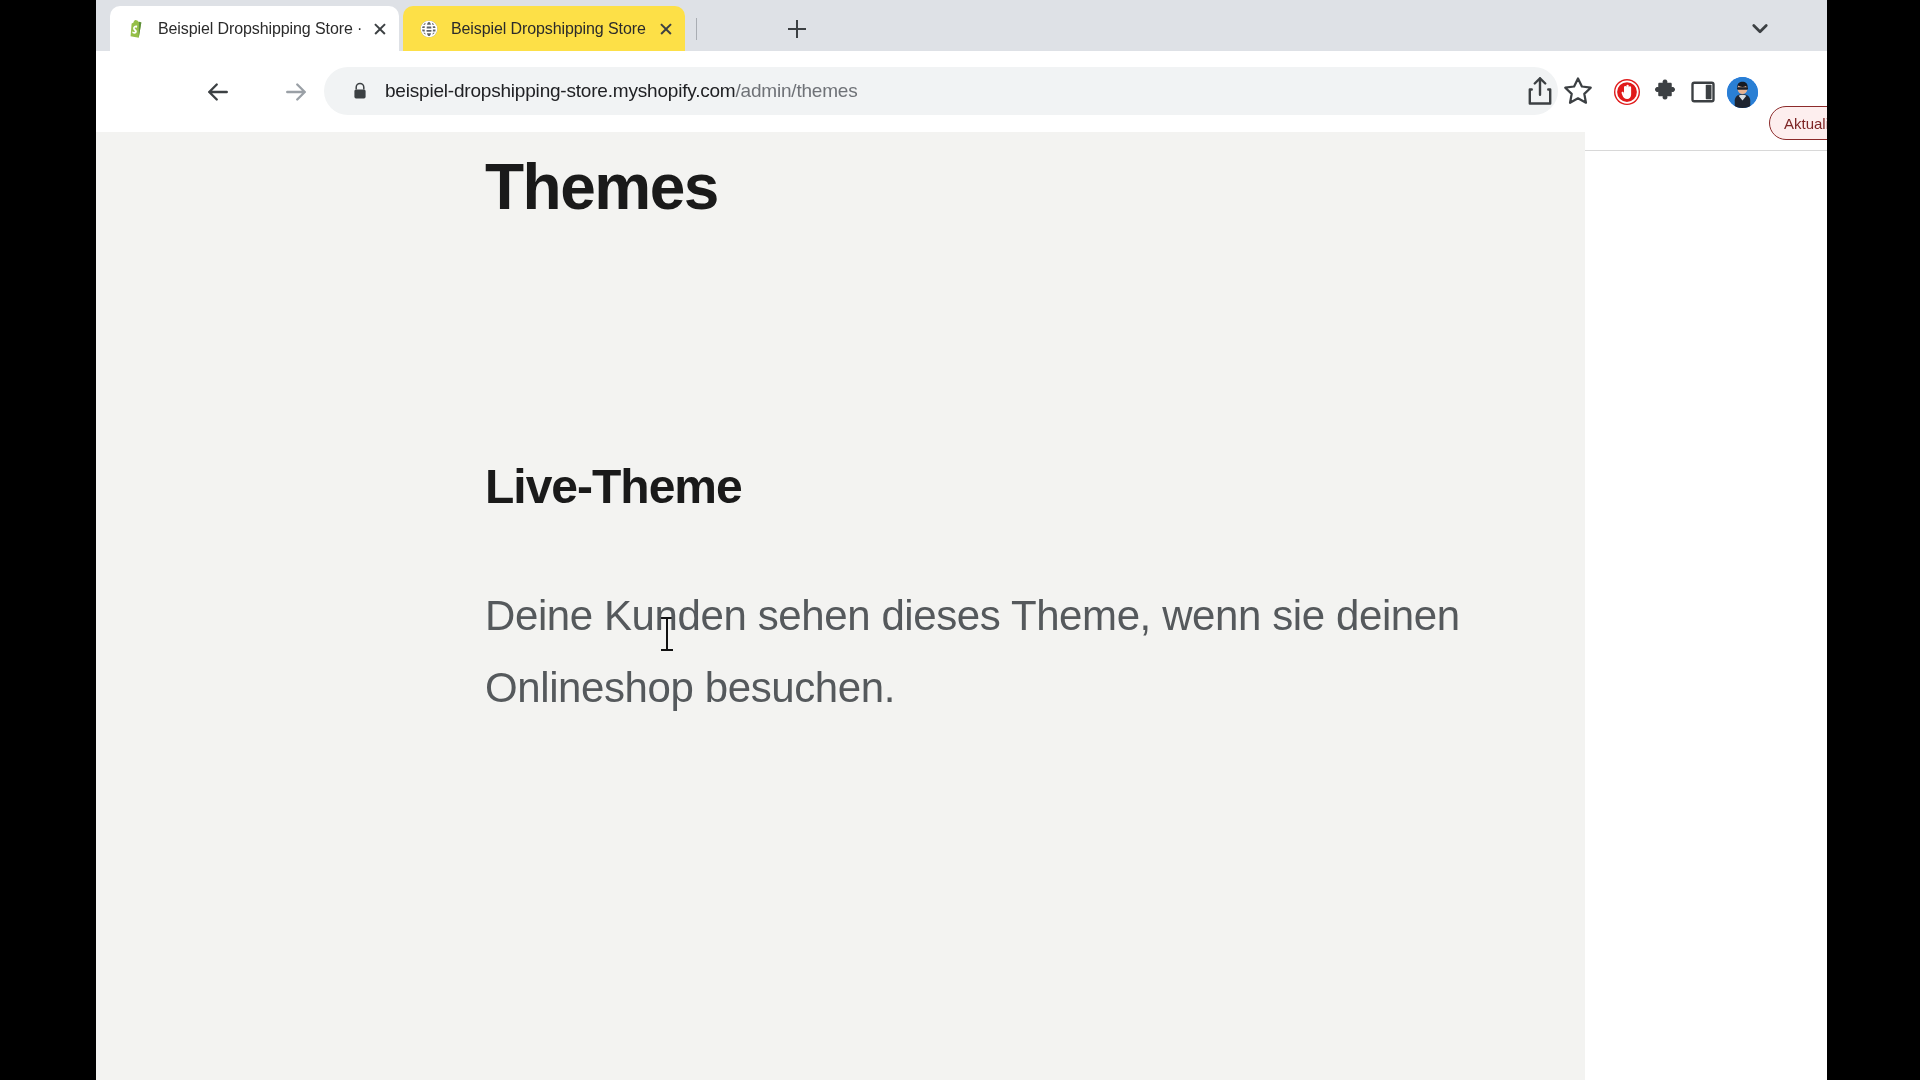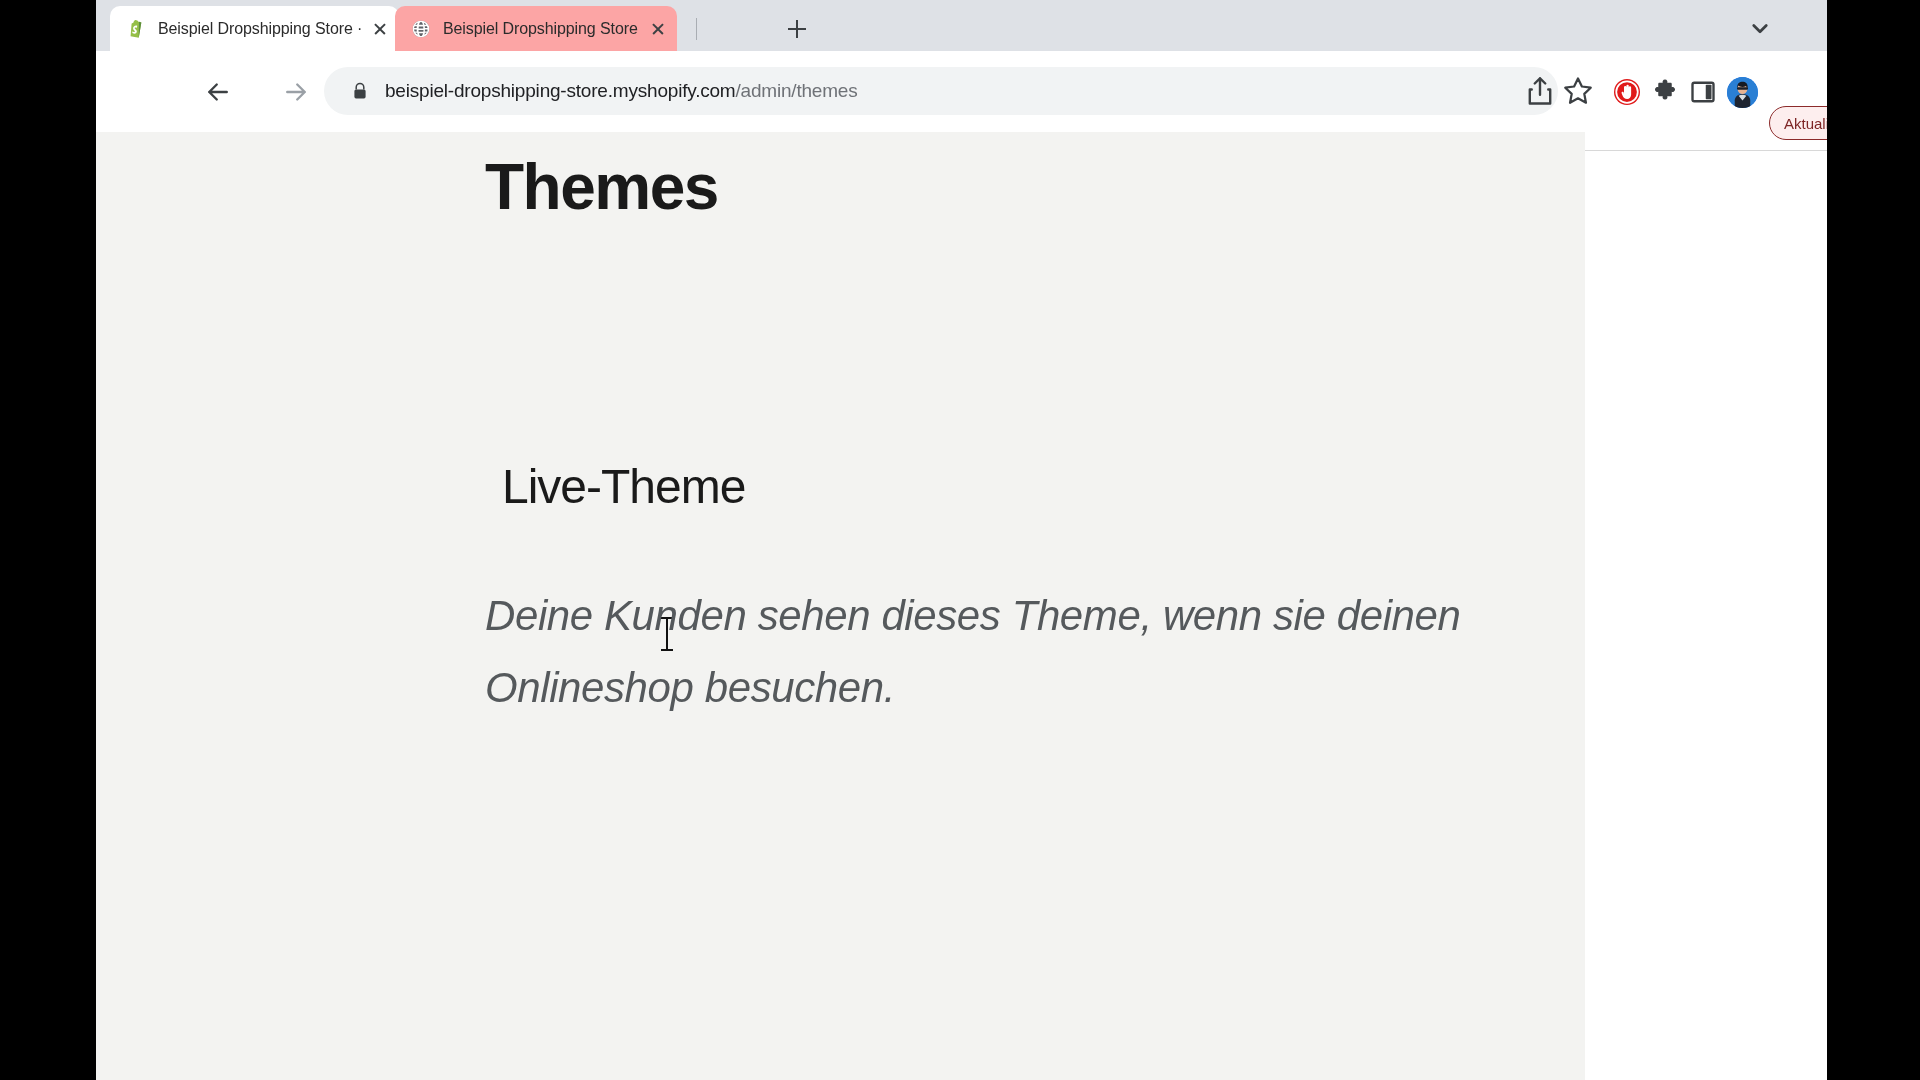--- a/index.html
+++ b/index.html
@@ -49,23 +49,23 @@
     align-items: center;
     padding: 0 0 0 16px;
     box-sizing: border-box;
   }
   .tab.active {
     left: 14px;
     width: 289px;
     background: #ffffff;
   }
   .tab.inactive {
-    left: 299px;
+    left: 307px;
     width: 282px;
-    background: #fca5a5;
+    background: #fde047;
   }
 
   .tab-favicon {
     width: 20px;
     height: 20px;
     flex: 0 0 20px;
     margin-right: 12px;
     display: block;
   }
 
@@ -260,38 +260,36 @@
     letter-spacing: -1.5px;
     line-height: 76px;
     white-space: nowrap;
   }
 
   .section-heading {
     position: absolute;
     left: 389px;
     top: 326px;
     font-size: 48px;
-    font-weight: normal;
+    font-weight: bold;
     color: #1a1a1a;
     letter-spacing: -1px;
     line-height: 58px;
     white-space: nowrap;
-    margin-left: 17px;
   }
 
   .section-body {
     position: absolute;
     left: 389px;
     top: 448px;
     width: 980px;
     font-size: 42px;
     color: #55595c;
     line-height: 72px;
     letter-spacing: -0.4px;
-    font-style: italic;
   }
 
   
   .text-caret {
     position: absolute;
     left: 565px;
     top: 485px;
     width: 12px;
     height: 34px;
   }

